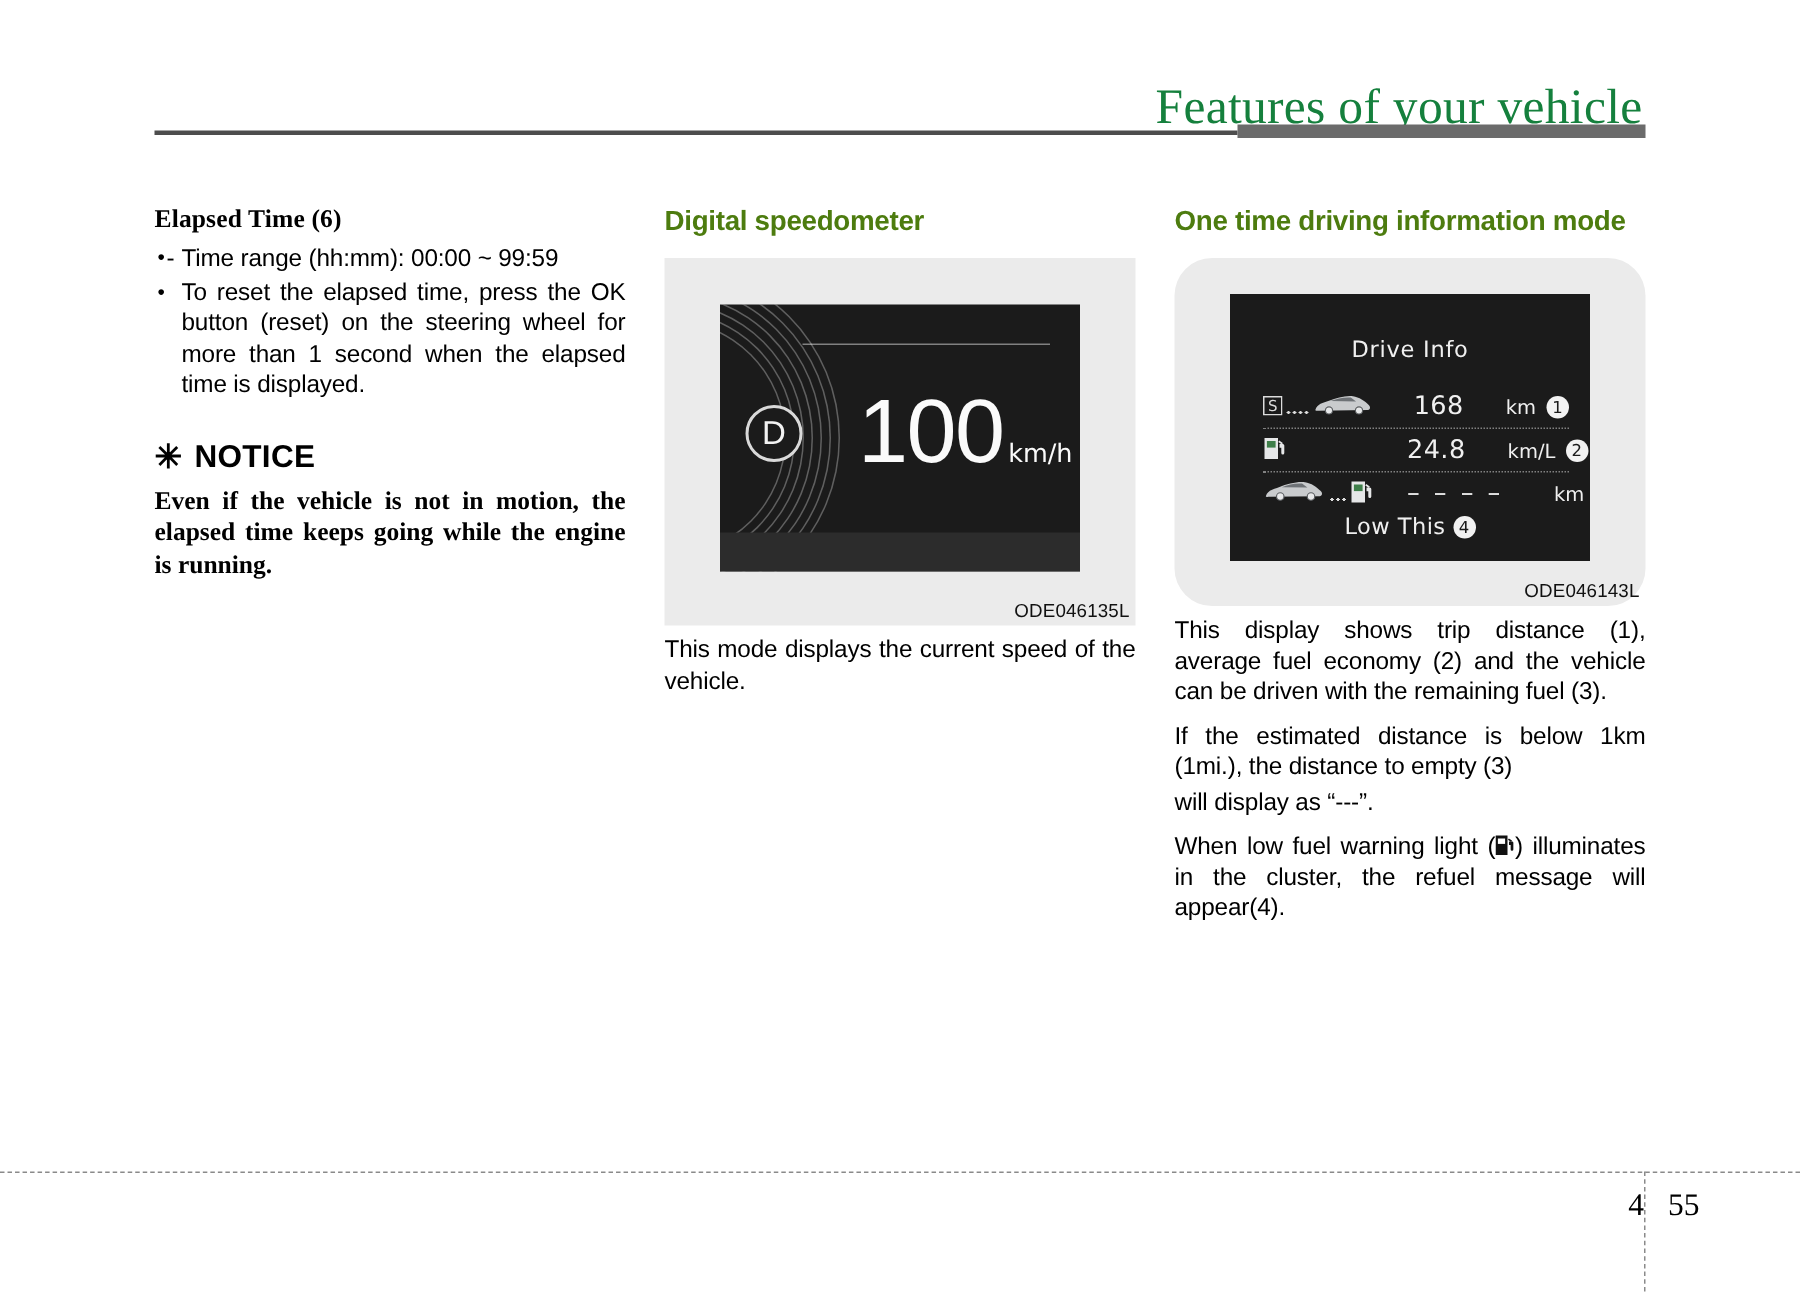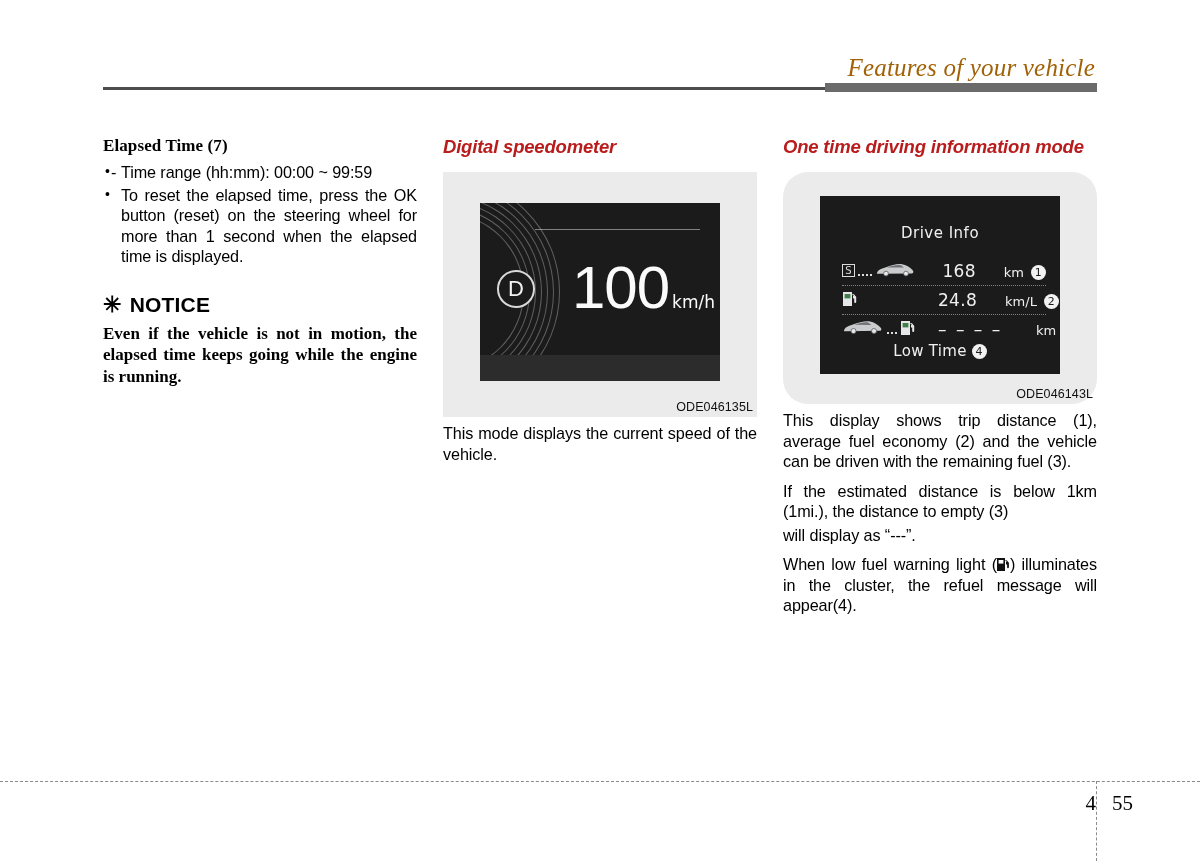--- a/index.html
+++ b/index.html
@@ -21,25 +21,24 @@
     position: absolute;
     left: 0; top: 0;
     width: 1200px;
     height: 100px;
   }
   .header-title {
     position: absolute;
     right: 105px;
     top: 54px;
     font-family: "Liberation Serif", serif;
-    font-size: 25px;
-    color: #a16207;
+    font-size: 33px;
+    color: #15803d;
     letter-spacing: 0.2px;
     white-space: nowrap;
-    font-style: italic;
   }
   .header-rule-thin {
     position: absolute;
     left: 103px;
     top: 87px;
     width: 722px;
     height: 3px;
     background: #4d4d4d;
   }
   .header-rule-thick {
@@ -72,23 +71,22 @@
   .head-serif-bold {
     font-family: "Liberation Serif", serif;
     font-weight: bold;
     font-size: 17px;
     margin: 0 0 6px 0;
     letter-spacing: 0.1px;
   }
   .head-italic {
     font-family: "Liberation Sans", sans-serif;
     font-weight: bold;
-    font-style: italic;
     font-size: 18.5px;
-    color: #b91c1c;
+    color: #4d7c0f;
     margin: 0 0 14px 0;
     letter-spacing: -0.2px;
   }
   .body-p {
     font-size: 16.2px;
     line-height: 20.5px;
     text-align: justify;
     margin: 0 0 9px 0;
     letter-spacing: -0.1px;
   }
@@ -401,21 +399,21 @@
 
 <div class="header">
   <div class="header-title">Features of your vehicle</div>
   <div class="header-rule-thin"></div>
   <div class="header-rule-thick"></div>
 </div>
 
 <div class="columns">
 
   <div class="col col-1">
-    <div class="head-serif-bold">Elapsed Time (7)</div>
+    <div class="head-serif-bold">Elapsed Time (6)</div>
 
     <ul class="bullets">
       <li>
         <span class="marker">•</span>
       </li>
     </ul>
 
     <div class="sub-item">
       <span class="marker">-</span>
       <span>Time range (hh:mm): 00:00 ~ 99:59</span>
@@ -538,21 +536,21 @@
               </span>
             </span>
             <span class="val">
               <span class="dashes">– – – –</span>
               <span class="unit">km</span><span class="circnum">3</span>
             </span>
           </div>
         </div>
 
         <div class="drive-lowfuel">
-          <span>Low Time</span><span class="circnum">4</span>
+          <span>Low This</span><span class="circnum">4</span>
         </div>
       </div>
       <div class="figure-caption-id">ODE046143L</div>
     </div>
 
     <div class="body-p">This display shows trip distance (1), average fuel economy (2) and the vehicle can be driven with the remaining fuel (3).</div>
     <div class="body-p" style="margin-bottom:3px;">If the estimated distance is below 1km (1mi.), the distance to empty (3)</div>
     <div class="body-p" style="text-align:left;">will display as “---”.</div>
     <div class="body-p last">
       <span>When low fuel warning light (</span><span class="inline-fuel-glyph"><svg width="13" height="15" viewBox="0 0 13 15" aria-hidden="true">

